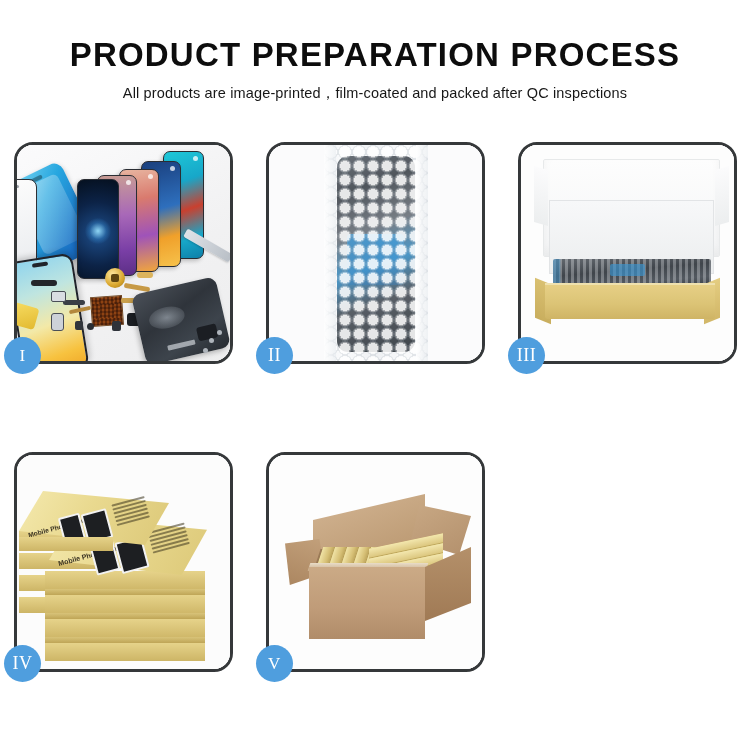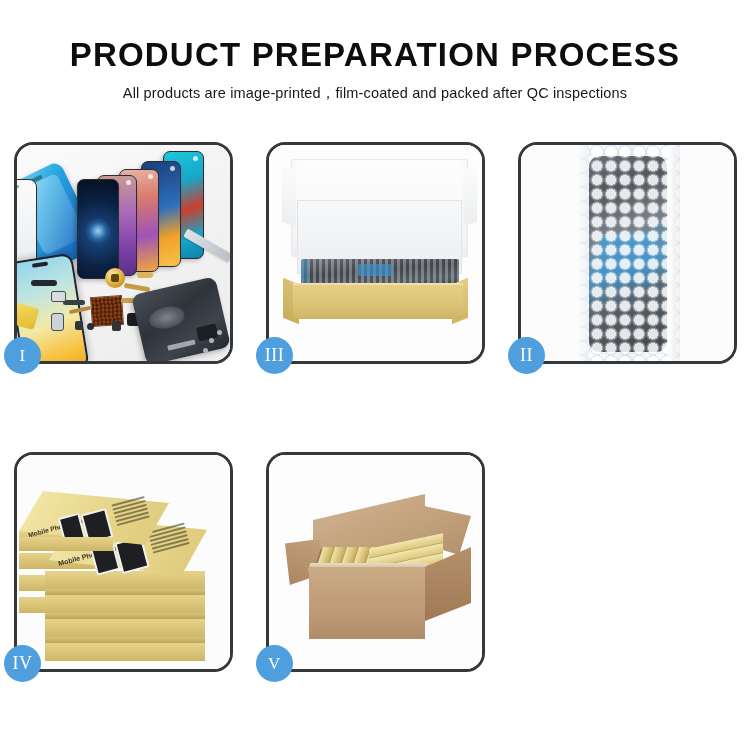--- a/index.html
+++ b/index.html
@@ -466,43 +466,43 @@
         <div class="tweezer"></div>
         <div class="screw s1"></div>
         <div class="screw s2"></div>
         <div class="screw s3"></div>
       </div>
       <div class="badge">I</div>
     </div>
 
     <div class="panel">
       <div class="panel-inner">
+        <div class="p2-bg"></div>
+        <div class="wrap-col"></div>
+        <div class="wrap-inner"></div>
+        <div class="bubbles2"></div>
+        <div class="bubbles"></div>
+        <div class="wrap-seal-l"></div>
+        <div class="wrap-seal-r"></div>
+      </div>
+      <div class="badge b-narrow">II</div>
+    </div>
+
+    <div class="panel">
+      <div class="panel-inner">
         <div class="p3-bg"></div>
         <div class="box3-lid"></div>
         <div class="box3-foam"></div>
         <div class="box3-contents"></div>
         <div class="box3-flapL"></div>
         <div class="box3-flapR"></div>
         <div class="box3-edge"></div>
         <div class="box3-body"></div>
       </div>
       <div class="badge b-narrow">III</div>
-    </div>
-
-    <div class="panel">
-      <div class="panel-inner">
-        <div class="p2-bg"></div>
-        <div class="wrap-col"></div>
-        <div class="wrap-inner"></div>
-        <div class="bubbles2"></div>
-        <div class="bubbles"></div>
-        <div class="wrap-seal-l"></div>
-        <div class="wrap-seal-r"></div>
-      </div>
-      <div class="badge b-narrow">II</div>
     </div>
 
     <div class="panel">
       <div class="panel-inner">
         <div class="p4-bg"></div>
         <div class="stack">
 
           <div class="sb-front" style="left:0;top:58px;width:92px;height:16px;"></div>
           <div class="sb-front" style="left:0;top:80px;width:92px;height:16px;"></div>
           <div class="sb-front" style="left:0;top:102px;width:92px;height:16px;"></div>

